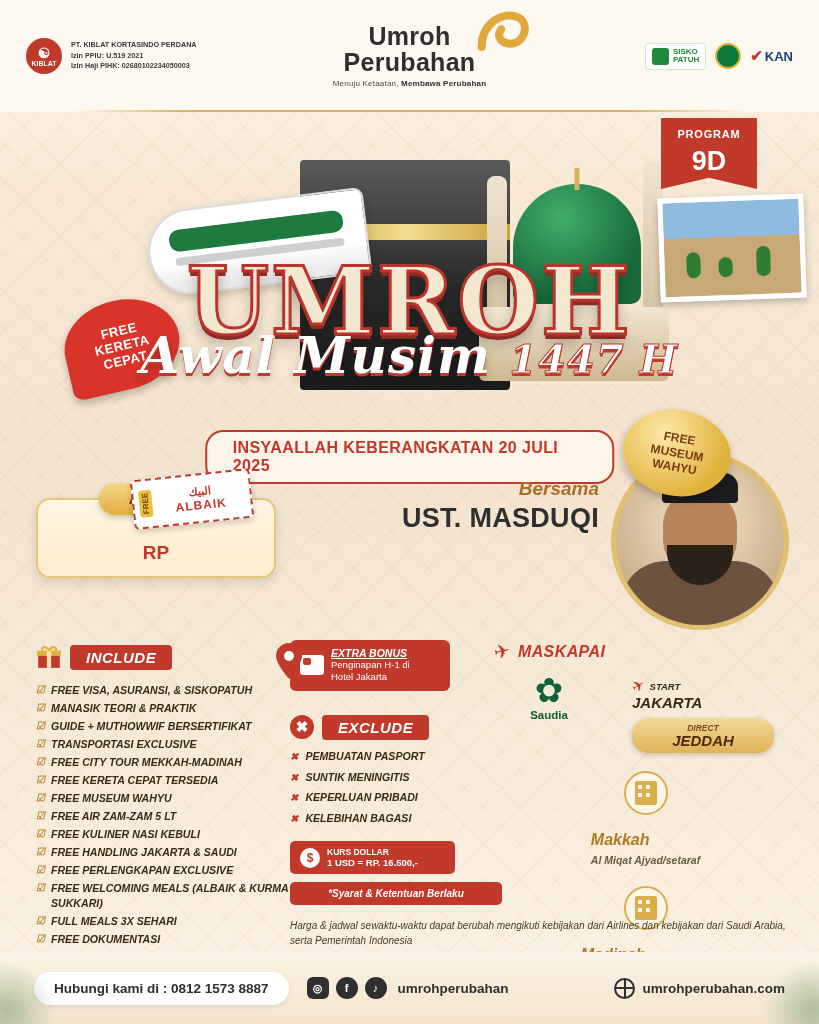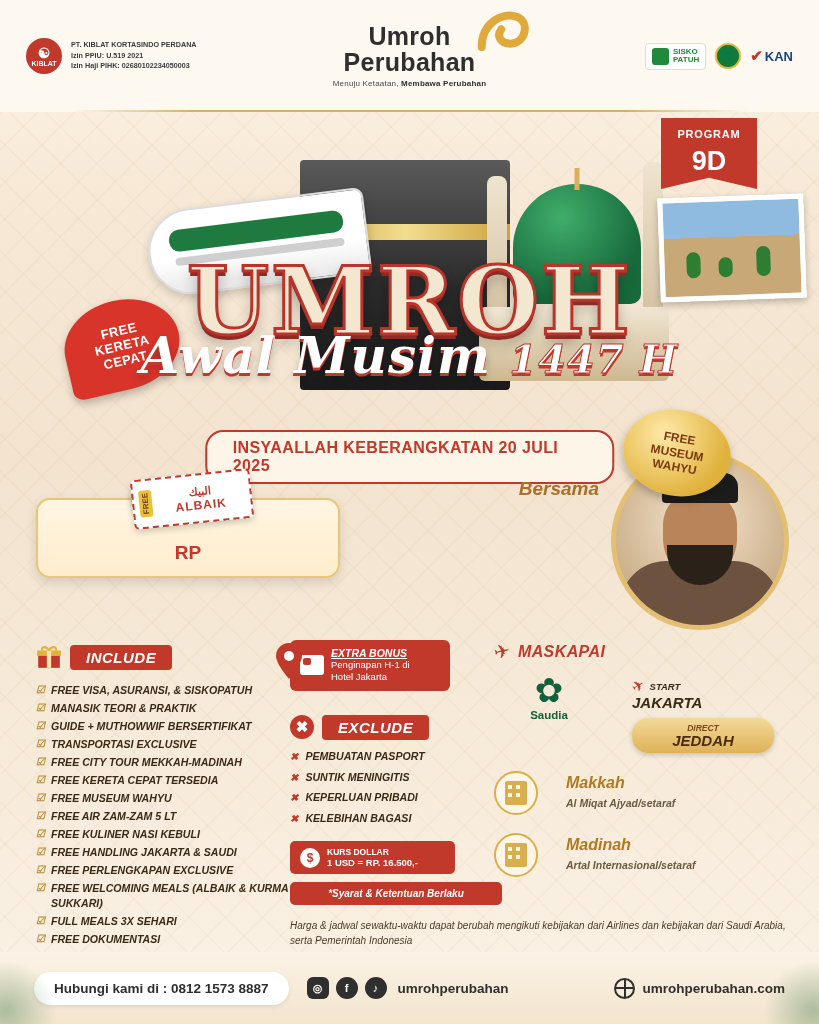--- a/index.html
+++ b/index.html
@@ -189,21 +189,21 @@
 
   
   .date-bar {
     position:absolute; left:50%; transform:translateX(-50%); top:430px; z-index:8;
     border:2px solid #c0392b; border-radius:18px; background:#fdf5e8;
     padding:7px 26px; font-size:16px; font-weight:bold; color:#c0392b; letter-spacing:.4px;
   }
 
   
   .price-card {
-    position:absolute; left:36px; top:498px; width:304px; z-index:8;
+    position:absolute; left:36px; top:498px; width:240px; z-index:8;
     background:linear-gradient(180deg,#fff6e2,#ffeccd);
     border:2px solid #e7c579; border-radius:14px; padding:30px 12px 12px;
     box-shadow:0 5px 12px rgba(0,0,0,.12); text-align:center;
   }
   .allin {
     position:absolute; left:50%; transform:translateX(-50%); top:-17px;
     background:linear-gradient(180deg,#f6d88a,#e0ae3c);
     border-radius:16px; padding:6px 30px; font-size:17px; font-weight:bold; color:#6b3a10;
     box-shadow:0 3px 6px rgba(0,0,0,.2);
   }
@@ -314,21 +314,21 @@
   .start-s{ font-size:9.5px; font-weight:bold; color:#3a2a15; font-style:italic; }
   .start-j{ font-size:15px; font-weight:bold; color:#3a2a15; font-style:italic; line-height:1; }
   .direct {
     margin-top:8px; background:linear-gradient(180deg,#f3d99a,#dfb257);
     border-radius:16px; padding:5px 20px; text-align:center; width:142px;
     box-shadow:0 2px 5px rgba(0,0,0,.18);
   }
   .direct-s{ font-size:8.5px; font-weight:bold; color:#7a4a12; font-style:italic; }
   .direct-j{ font-size:15px; font-weight:bold; color:#4a2d08; font-style:italic; line-height:1; }
 
-  .hotel { display:flex; align-items:center; gap:28px; margin-top:18px; }
+  .hotel { display:flex; align-items:center; gap:16px; margin-top:18px;flex-direction:column; }
   .hotel-ico {
     width:44px;height:44px;border-radius:50%;border:2px solid #d9ae4d;
     display:flex;align-items:center;justify-content:center;flex:none;
     background:#fdf6e8;
   }
   .hotel-glyph{ width:22px;height:24px;background:#d9ae4d;border-radius:2px;position:relative;}
   .hotel-glyph:before{content:"";position:absolute;left:3px;top:4px;width:4px;height:4px;background:#fdf6e8;box-shadow:8px 0 0 #fdf6e8,0 8px 0 #fdf6e8,8px 8px 0 #fdf6e8;}
   .hotel-city{ font-size:16px; color:#b07b1e; font-weight:bold; font-style:italic; line-height:1.1; }
   .hotel-name{ font-size:16.5px; color:#c0392b; font-weight:bold; font-style:italic; line-height:1.2; }
   .hotel-name span{ font-size:10.5px; color:#6b5a3e; font-weight:bold; }
@@ -470,20 +470,21 @@
   <div class="price-card">
     <div class="allin">ALL IN</div>
     <div class="price-line">
       <span class="rp">RP</span>
     </div>
   </div>
 
   <div class="ust-block">
     <div class="ust-text">
       <div class="bersama">Bersama</div>
+      <div class="ust-name">UST. MASDUQI</div>
     </div>
     <div class="ust-photo">
       <div class="ust-body"></div>
       <div class="ust-face"></div>
       <div class="ust-beard"></div>
       <div class="ust-cap"></div>
     </div>
   </div>
 
   <div class="content">

